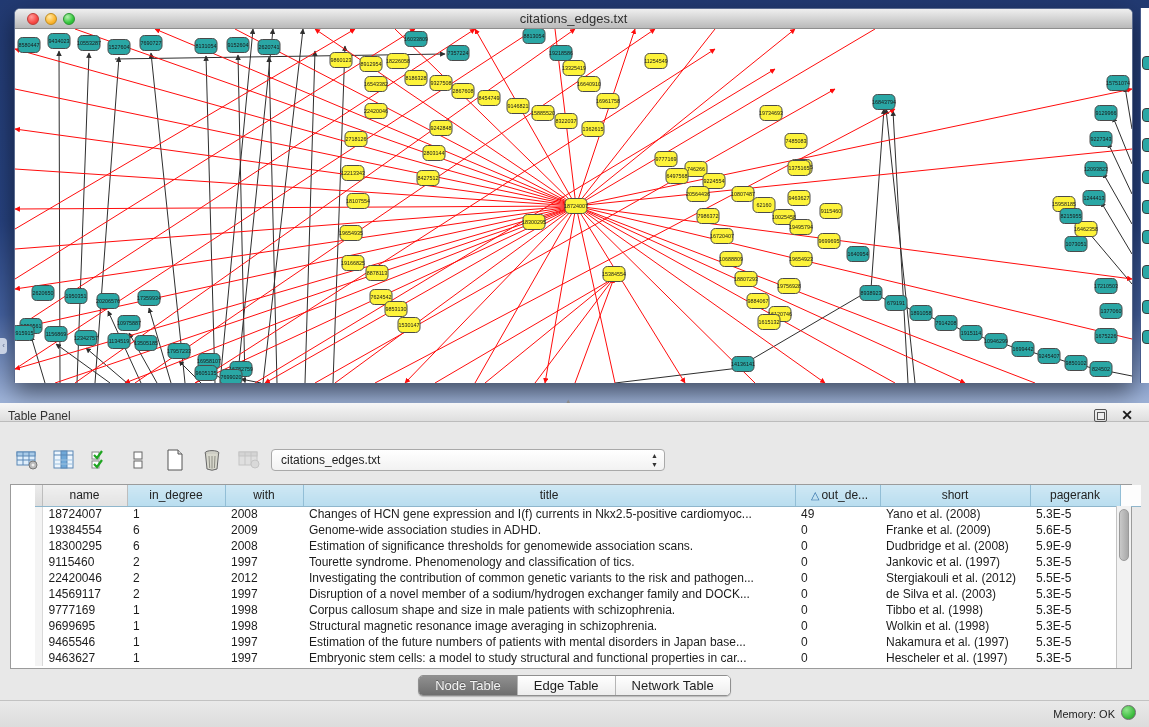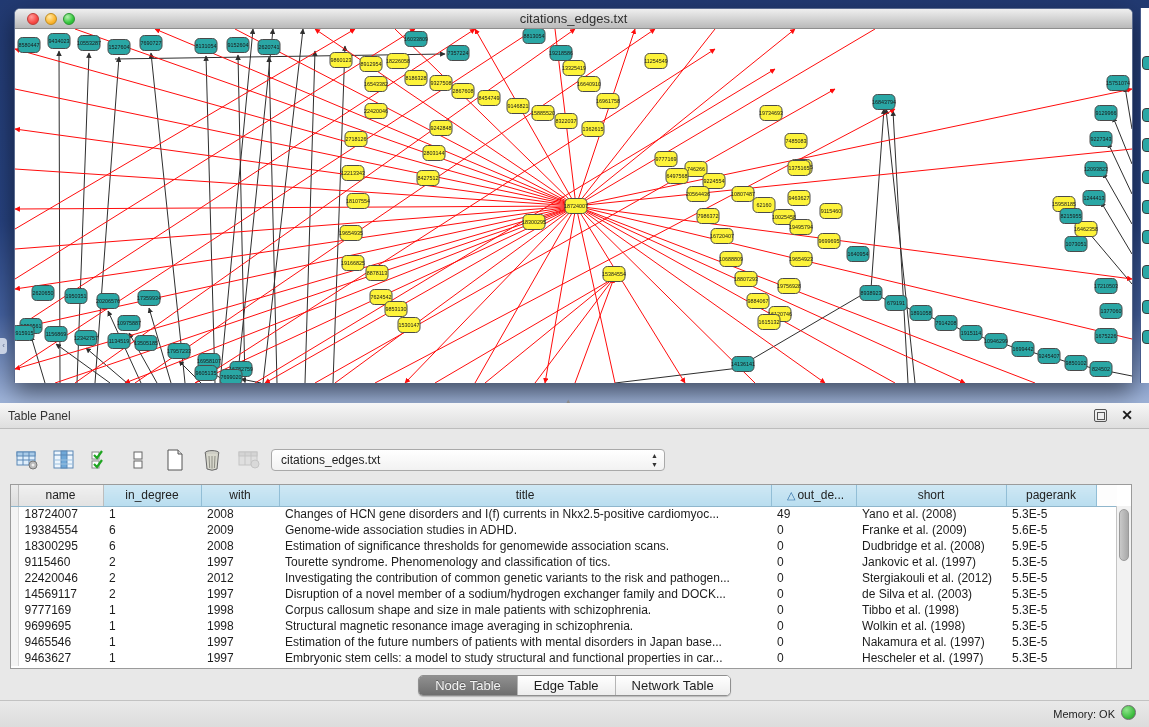--- a/index.html
+++ b/index.html
@@ -29,42 +29,42 @@
   .sliver .stub { position:absolute; left:1px; width:12px; height:14px;
     border-radius:4px; border:1px solid #3c3c3c; }
   .edge-handle { position:absolute; left:0px; top:338px; width:7px; height:16px;
     background:#c9d2e4; border-radius:0 4px 4px 0; color:#5a6a8c; font-size:8px;
     line-height:15px; text-align:center; }
   .split-arrow { position:absolute; left:566px; top:396px; color:#8a8a8a; font-size:9px; }
 
   
   .table-panel { position:absolute; left:0; top:403px; width:1149px; height:324px;
     background:#e8e8e8; }
-  .panel-header { position:absolute; left:0; top:0; width:100%; height:26px;
+  .panel-header { position:absolute; left:0; top:0; width:100%; height:19px;
     background:linear-gradient(180deg,#f7f7f7,#dedede); border-bottom:1px solid #bcbcbc; }
   .panel-header .ph-title { position:absolute; left:8px; top:6px; font-size:12px; color:#333; }
   .ph-float { position:absolute; right:42px; top:6px; width:13px; height:13px;
     border:1px solid #555; border-radius:2px; }
   .ph-float:before { content:""; position:absolute; left:2px; top:2px; width:6px; height:6px;
     border:1px solid #555; background:#eee; }
   .ph-close { position:absolute; right:16px; top:4px; font-size:14px; font-weight:bold;
     color:#1a1a1a; cursor:default; }
 
   .toolbar { position:absolute; left:14px; top:40px; height:34px; display:flex;
     align-items:center; gap:11px; }
   .tbtn { width:26px; height:26px; display:flex; align-items:center; justify-content:center; }
   .fx { font-family:"Liberation Serif", serif; font-style:italic; font-size:15px; color:#222; }
   .combo { position:absolute; left:271px; top:46px; width:394px; height:22px;
     background:linear-gradient(180deg,#ffffff,#f2f2f2); border:1px solid #a9a9a9;
     border-radius:4px; font-size:12px; color:#222; line-height:20px; padding-left:9px; }
   .combo .arrows { position:absolute; right:6px; top:1px; font-size:7px; color:#333;
     line-height:9px; text-align:center; }
 
   .table-wrap { position:absolute; left:10px; top:81px; width:1122px; height:185px;
-    background:#fff; border:1px solid #9b9b9b; }
+    background:#fff; border:1px solid #9b9b9b;padding-left:24px; }
   table.data { border-collapse:collapse; table-layout:fixed; width:1106px; font-size:12px; color:#1c1c1c; }
   table.data th { height:21px; font-weight:normal; font-size:12px; color:#222;
     background:linear-gradient(180deg,#cfe8f4,#b9ddef);
     border-right:1px solid #92bed6; border-bottom:1px solid #8fb6cc; overflow:hidden; white-space:nowrap; }
   table.data th.gray { background:linear-gradient(180deg,#f0f0f0,#e2e2e2); border-right:1px solid #bdbdbd; }
   table.data th.gutter { background:linear-gradient(180deg,#ececec,#dcdcdc); border-right:1px solid #bdbdbd; }
   table.data th.filler { background:#fdfdfd; border-right:none; }
   table.data td { height:16px; padding:0 0 0 6px; overflow:hidden; white-space:nowrap;
     text-overflow:ellipsis; }
   td.c-gutter { background:#f4f4f4; border-right:1px solid #d9d9d9; padding:0; }
@@ -769,21 +769,21 @@
             <th>pagerank</th>
             <th class="filler"></th>
           </tr>
         </thead>
       <tbody id="tbl-body">
           <tr>
             <td class="c-gutter"></td>
             <td>18724007</td>
             <td>1</td>
             <td>2008</td>
-            <td>Changes of HCN gene disorders and I(f) currents in Nkx2.5-positive cardiomyoc...</td>
+            <td>Changes of HCN gene expression and I(f) currents in Nkx2.5-positive cardiomyoc...</td>
             <td>49</td>
             <td>Yano et al. (2008)</td>
             <td>5.3E-5</td>
             <td></td>
           </tr>
           <tr>
             <td class="c-gutter"></td>
             <td>19384554</td>
             <td>6</td>
             <td>2009</td>
@@ -794,21 +794,21 @@
             <td></td>
           </tr>
           <tr>
             <td class="c-gutter"></td>
             <td>18300295</td>
             <td>6</td>
             <td>2008</td>
             <td>Estimation of significance thresholds for genomewide association scans.</td>
             <td>0</td>
             <td>Dudbridge et al. (2008)</td>
-            <td>5.9E-5</td>
+            <td>5.9E-9</td>
             <td></td>
           </tr>
           <tr>
             <td class="c-gutter"></td>
             <td>9115460</td>
             <td>2</td>
             <td>1997</td>
             <td>Tourette syndrome. Phenomenology and classification of tics.</td>
             <td>0</td>
             <td>Jankovic et al. (1997)</td>

